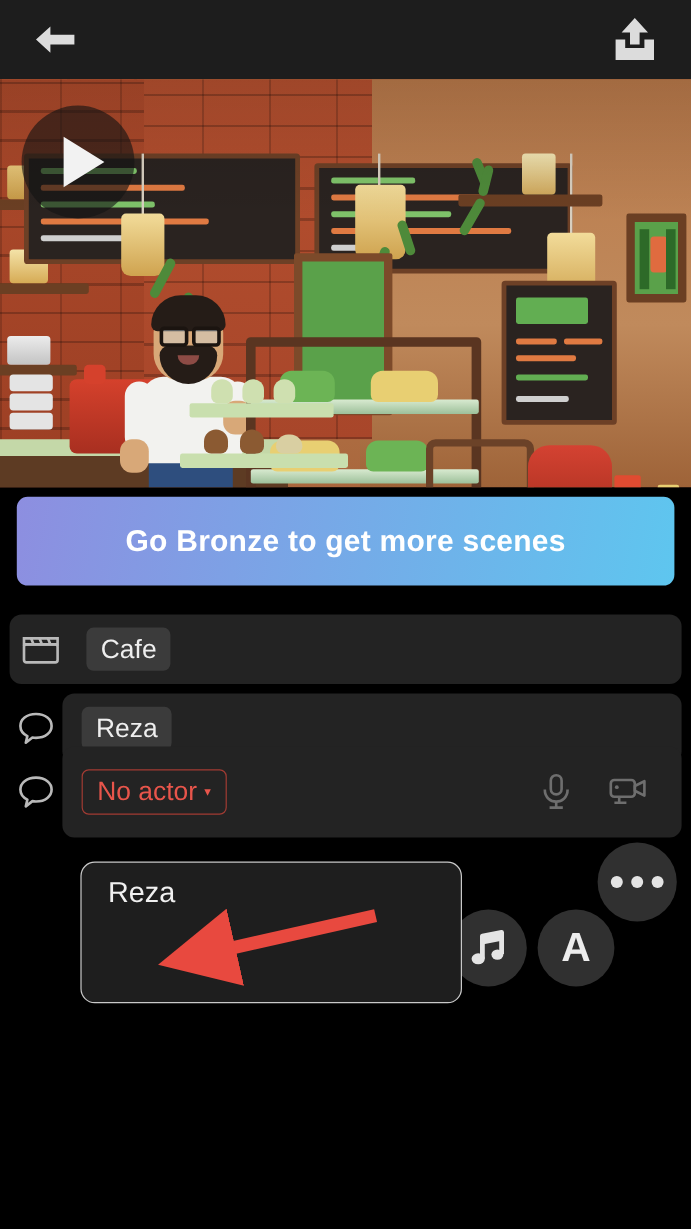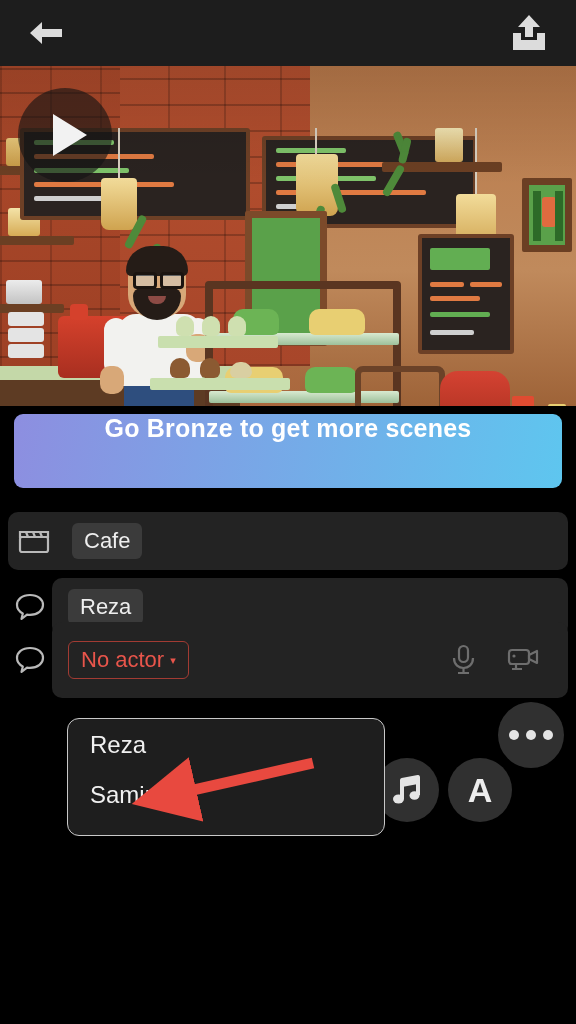--- a/index.html
+++ b/index.html
@@ -89,21 +89,21 @@
     position:absolute; left:18px; top:22px; width:94px; height:94px; border-radius:50%;
     background:rgba(20,20,20,.62); display:flex; align-items:center; justify-content:center;
     cursor:pointer;
   }
   .play-tri { width:0; height:0; border-left:34px solid #f2f2f2;
     border-top:21px solid transparent; border-bottom:21px solid transparent; margin-left:9px; }
 
   
   .cta {
     position:absolute; left:14px; top:414px; width:548px; height:74px;
-    border-radius:9px; display:flex; align-items:flex-start; justify-content:center;
+    border-radius:9px; display:flex; align-items:center; justify-content:center;
     color:#ffffff; font-size:25px; font-weight:bold; cursor:pointer;
     letter-spacing:.2px;
   }
 
   
   .row { position:absolute; display:flex; align-items:center; }
   .row-icon { width:44px; display:flex; align-items:center; justify-content:center;
     color:#b9b9b9; flex:0 0 44px; }
   .panel { background:#232323; border-radius:10px; display:flex; align-items:center; height:100%; }
   .chip {
@@ -357,21 +357,20 @@
       <ellipse cx="23.5" cy="22.5" rx="5" ry="4.3" fill="#e4e4e4"></ellipse>
     </svg>
   </div>
 
   <div class="fab fab-text">
     <span>A</span>
   </div>
 
   <div class="dropdown">
     <div class="dd-item">Reza</div>
-    <div class="dd-item">Samir</div>
   </div>
 
   <svg class="annot">
     <defs>
       <marker id="arrowhead" markerWidth="6" markerHeight="6" refX="1.5" refY="3" orient="auto">
         <path d="M0,0 L6,3 L0,6 Z" fill="#e8493f"></path>
       </marker>
     </defs>
     <line x1="313" y1="763" x2="180" y2="793" stroke="#e8493f" stroke-width="11" stroke-linecap="butt" marker-end="url(#arrowhead)"></line>
   </svg>

